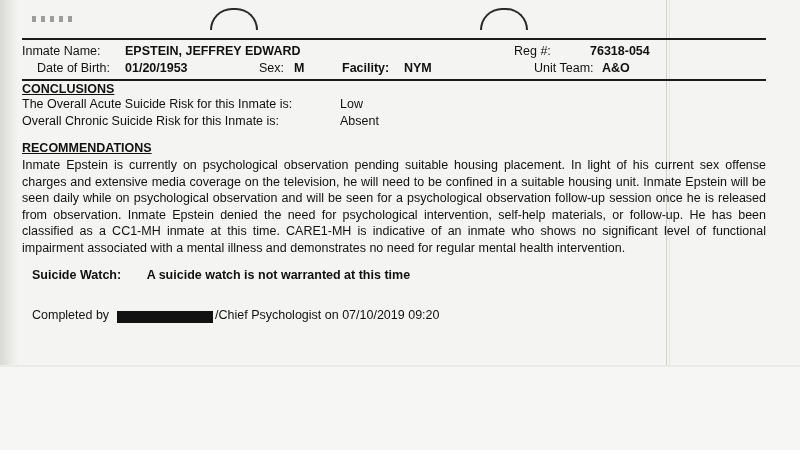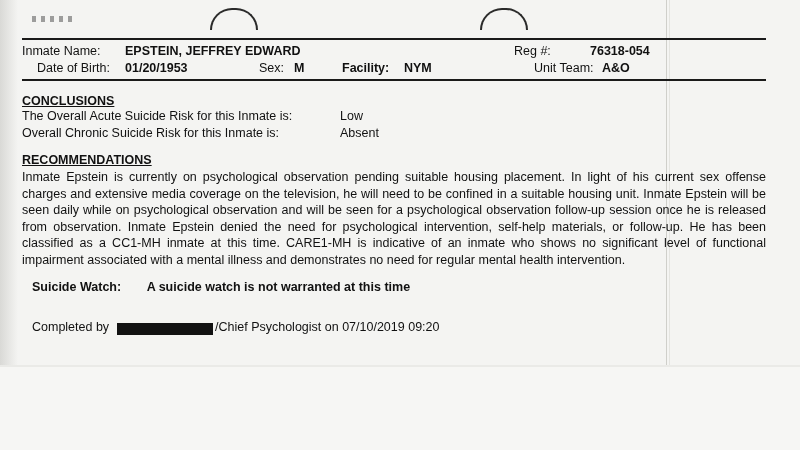--- a/index.html
+++ b/index.html
@@ -99,21 +99,21 @@
     white-space: nowrap;
   }
   .lbl { font-weight: 400; }
   .val { font-weight: 700; }
   .at { position: absolute; }
 
   .section-title {
     font-weight: 700;
     font-size: 12.5px;
     text-decoration: underline;
-    margin: 13px 0 1px 0;
+    margin: 1px 0 1px 0;
   }
 
   .concl-row {
     position: relative;
     height: 17px;
     font-size: 12.5px;
   }
   .concl-val { position: absolute; left: 318px; }
 
   .para {

